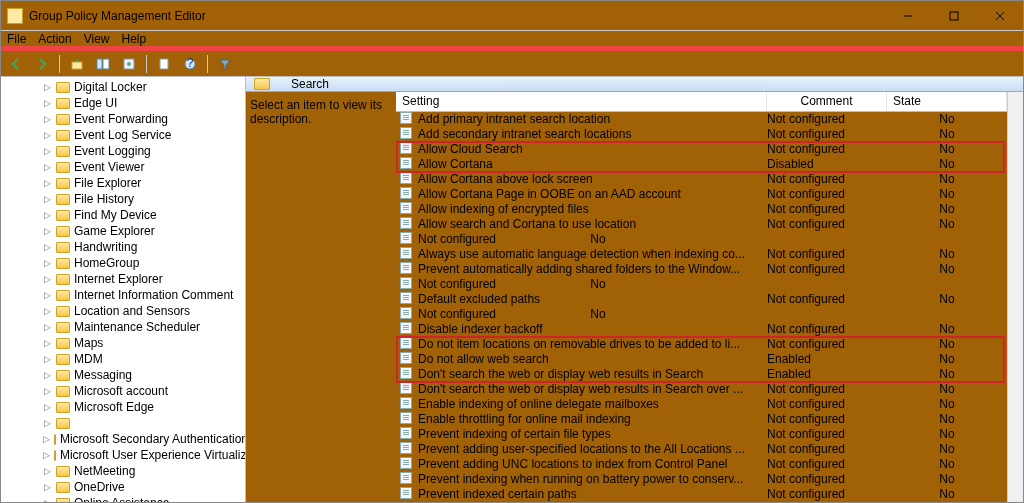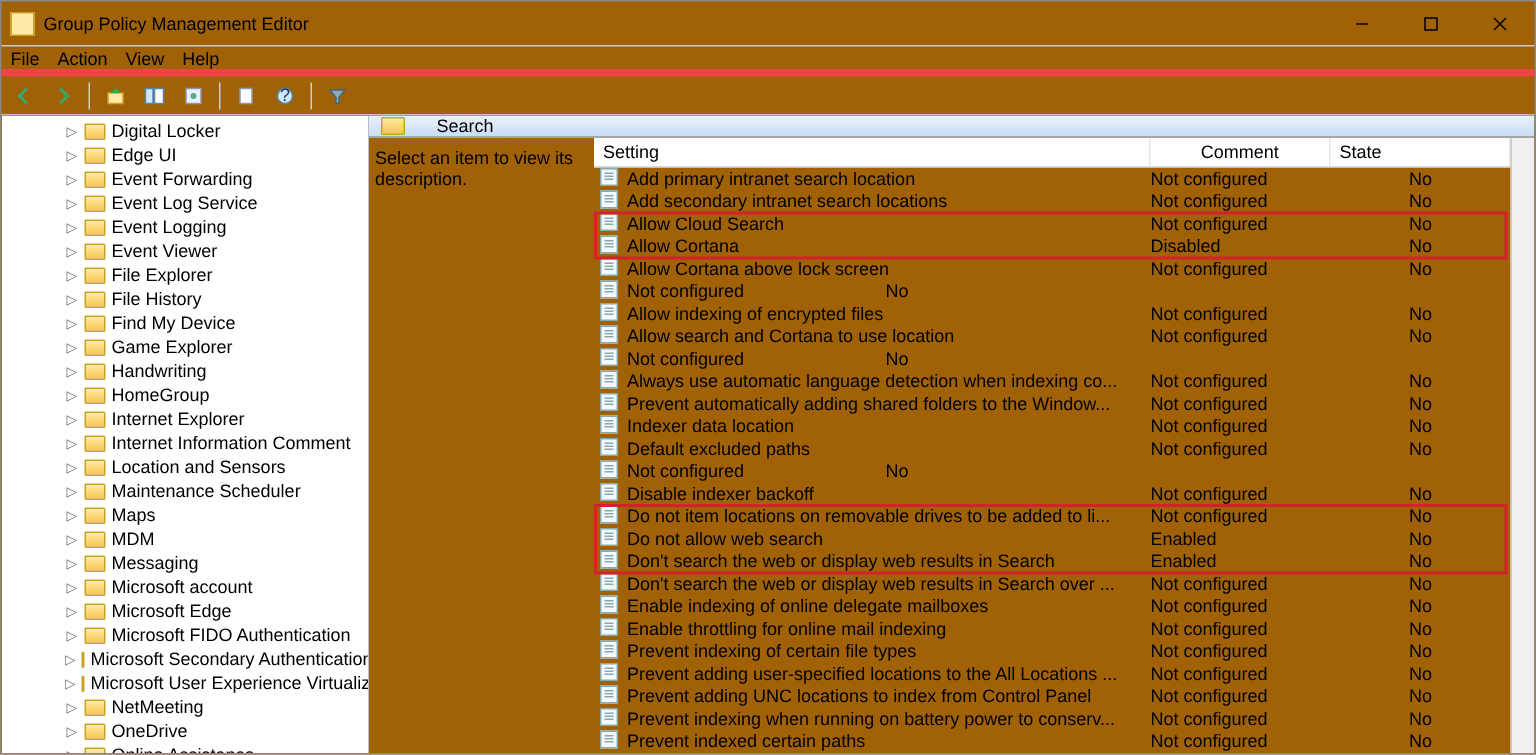--- a/index.html
+++ b/index.html
@@ -250,21 +250,20 @@
             <span class="label">Microsoft account</span>
           </div>
           <div class="tree-item">
             <span class="twisty">▷</span>
             <span class="folder"></span>
             <span class="label">Microsoft Edge</span>
           </div>
           <div class="tree-item">
             <span class="twisty">▷</span>
             <span class="folder"></span>
-            <span class="label">Microsoft FIDO Authentication</span>
           </div>
           <div class="tree-item">
             <span class="twisty">▷</span>
             <span class="folder"></span>
             <span class="label">Microsoft Secondary Authentication Fac</span>
           </div>
           <div class="tree-item">
             <span class="twisty">▷</span>
             <span class="folder"></span>
             <span class="label">Microsoft User Experience Virtualization</span>
@@ -328,20 +327,21 @@
                 <span class="rcomment">No</span>
               </div>
               <div class="row">
                 <span class="ricon"></span>
                 <span class="rlabel">Allow Cortana above lock screen</span>
                 <span class="rstate">Not configured</span>
                 <span class="rcomment">No</span>
               </div>
               <div class="row">
                 <span class="ricon"></span>
+                <span class="rlabel">Allow Cortana Page in OOBE on an AAD account</span>
                 <span class="rstate">Not configured</span>
                 <span class="rcomment">No</span>
               </div>
               <div class="row">
                 <span class="ricon"></span>
                 <span class="rlabel">Allow indexing of encrypted files</span>
                 <span class="rstate">Not configured</span>
                 <span class="rcomment">No</span>
               </div>
               <div class="row">
@@ -362,21 +362,20 @@
                 <span class="rcomment">No</span>
               </div>
               <div class="row">
                 <span class="ricon"></span>
                 <span class="rlabel">Prevent automatically adding shared folders to the Window...</span>
                 <span class="rstate">Not configured</span>
                 <span class="rcomment">No</span>
               </div>
               <div class="row">
                 <span class="ricon"></span>
-                <span class="rlabel">Indexer data location</span>
                 <span class="rstate">Not configured</span>
                 <span class="rcomment">No</span>
               </div>
               <div class="row">
                 <span class="ricon"></span>
                 <span class="rlabel">Default excluded paths</span>
                 <span class="rstate">Not configured</span>
                 <span class="rcomment">No</span>
               </div>
               <div class="row">

